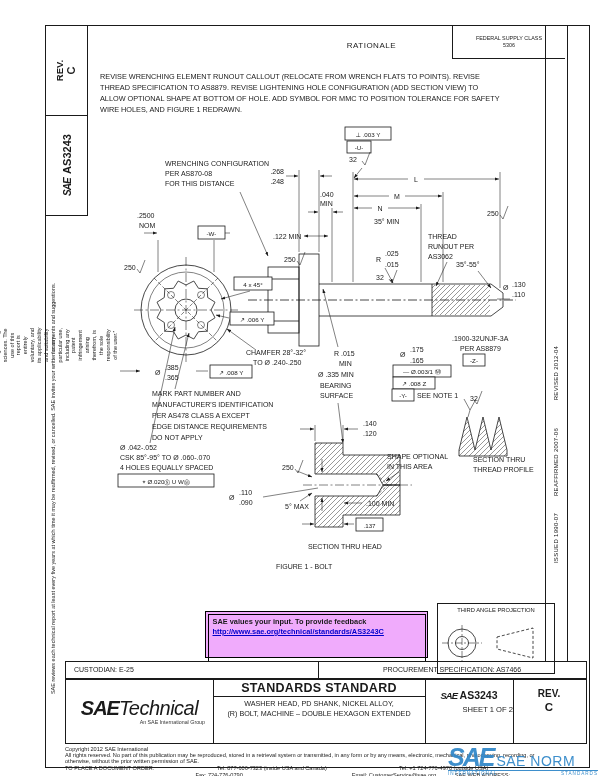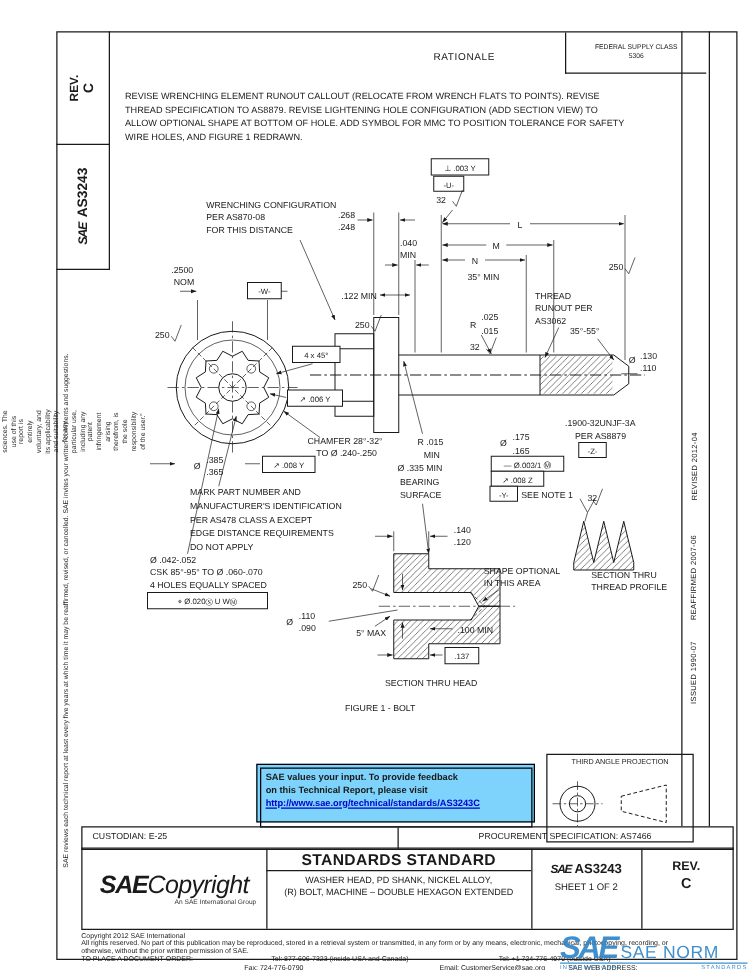--- a/index.html
+++ b/index.html
@@ -11,42 +11,42 @@
   .vflex{display:flex;align-items:center;justify-content:center;}
   .rot{transform:rotate(-90deg);white-space:nowrap;}
   .rotblock{transform:rotate(-90deg);}
   .tiny{font-size:5.5px;line-height:1.25;color:#222;}
   .vdate{font-size:6px;letter-spacing:0.3px;color:#111;}
   .fsc-box{left:452px;top:26px;width:112px;height:32px;border-left:1px solid #1a1a1a;border-bottom:1px solid #1a1a1a;
            font-size:5.4px;line-height:7px;text-align:center;display:flex;flex-direction:column;justify-content:center;}
   .rationale-title{left:196px;top:41px;width:200px;text-align:right;font-size:8px;letter-spacing:0.5px;}
   .rationale-body{left:100px;top:71px;width:462px;font-size:7.3px;line-height:11px;white-space:pre-line;}
   .vline{background:#1a1a1a;width:1px;}
-  .feedback{left:205px;top:611px;width:218px;height:42px;border:1.8px solid #000;padding:1.5px;background:#7dd3fc;}
+  .feedback{left:205px;top:611px;width:218px;height:42px;border:1.8px solid #000;padding:1.5px;background:#f0abfc;}
   .feedback-inner{border:0.8px solid #000;height:100%;padding:2px 4px;font-size:7.4px;font-weight:bold;line-height:10.5px;}
   .fb-link{color:#0000cc;text-decoration:underline;}
   .proj-box{left:437px;top:603px;width:116px;height:69px;border:1px solid #1a1a1a;}
   .proj-label{position:absolute;top:3px;left:0;width:100%;text-align:center;font-size:5.8px;}
   .cust-row{left:65px;top:661px;width:520px;height:17px;border:1px solid #1a1a1a;font-size:7px;}
   .cust-left{position:absolute;left:8px;top:4px;}
   .cust-div{position:absolute;left:252px;top:0;height:100%;width:1px;background:#1a1a1a;}
   .cust-right{position:absolute;left:253px;top:4px;width:266px;text-align:center;}
   .titleblock{left:65px;top:678px;width:520px;height:64px;border:1px solid #1a1a1a;}
   .tb-div{position:absolute;top:0;height:100%;width:1px;background:#1a1a1a;}
   .tb-logo{position:absolute;left:0;top:0;width:147px;height:100%;display:flex;flex-direction:column;align-items:center;justify-content:center;}
   .tb-logo-main{font-size:20px;line-height:20px;}
   .sae-glyph{font-weight:bold;font-style:italic;letter-spacing:-1px;}
   .aero{font-style:italic;font-weight:normal;letter-spacing:-0.5px;}
   .tb-tagline{font-size:5.3px;align-self:flex-end;margin-right:8px;margin-top:1px;color:#333;}
   .tb-center{position:absolute;left:147px;top:0;width:212px;height:100%;text-align:center;}
   .tb-std{font-size:12.5px;font-weight:bold;border-bottom:1px solid #1a1a1a;padding:2px 0 1px 0;letter-spacing:0.3px;}
   .tb-desc{font-size:7.2px;line-height:10.3px;padding-top:2px;}
   .tb-num{position:absolute;left:359px;top:0;width:88px;height:100%;text-align:center;padding-top:10px;box-sizing:border-box;}
   .tb-num-main{font-size:10.5px;font-weight:bold;}
-  .tb-sheet{font-size:7.6px;margin-top:4px;}
+  .tb-sheet{font-size:7.6px;margin-top:4px;text-align:right;}
   .tb-rev{position:absolute;left:447px;top:0;width:72px;height:100%;text-align:center;padding-top:9px;box-sizing:border-box;font-weight:bold;}
   .tb-rev-l{font-size:10px;}
   .tb-rev-v{font-size:11.5px;margin-top:2px;}
   .copyright{left:65px;top:746px;width:478px;font-size:5.6px;line-height:6.2px;color:#222;}
   .cp-row{display:flex;margin-top:0.5px;}
   .cp-c1{width:152px;}
   .cp-c2{width:182px;}
   .watermark{right:2px;bottom:0px;width:150px;color:#2e86c8;opacity:0.92;}
   .wm-row{display:flex;align-items:baseline;gap:3px;}
   .wm-sae{font-size:25px;font-weight:bold;font-style:italic;letter-spacing:-2px;line-height:22px;}
@@ -312,39 +312,38 @@
       <text x="308" y="549">SECTION THRU HEAD</text>
       <text x="473" y="462">SECTION THRU</text>
       <text x="473" y="472">THREAD PROFILE</text>
       <text x="276" y="569">FIGURE 1 - BOLT</text>
     </g>
   </svg>
 
   <div class="abs feedback">
     <div class="feedback-inner">
       <div>SAE values your input. To provide feedback</div>
-      <div>on this Technical Report, please visit</div>
       <a href="#" class="fb-link">http://www.sae.org/technical/standards/AS3243C</a>
     </div>
   </div>
 
   <div class="abs proj-box">
     <div class="proj-label">THIRD ANGLE PROJECTION</div>
   </div>
 
   <div class="abs cust-row">
     <span class="cust-left">CUSTODIAN: E-25</span>
     <span class="cust-div"></span>
     <span class="cust-right">PROCUREMENT SPECIFICATION: AS7466</span>
   </div>
 
   <div class="abs titleblock">
     <div class="tb-logo">
       <div class="tb-logo-main">
-        <span class="sae-glyph">SAE</span><span class="aero">Copyright</span>
+        <span class="sae-glyph">SAE</span><span class="aero">Technical</span>
       </div>
       <div class="tb-tagline">An SAE International Group</div>
     </div>
     <div class="tb-div" style="left:147px;"></div>
     <div class="tb-center">
       <div class="tb-std">STANDARDS STANDARD</div>
       <div class="tb-desc">
         <div>WASHER HEAD, PD SHANK, NICKEL ALLOY,</div>
         <div>(R) BOLT, MACHINE – DOUBLE HEXAGON EXTENDED</div>
       </div>

